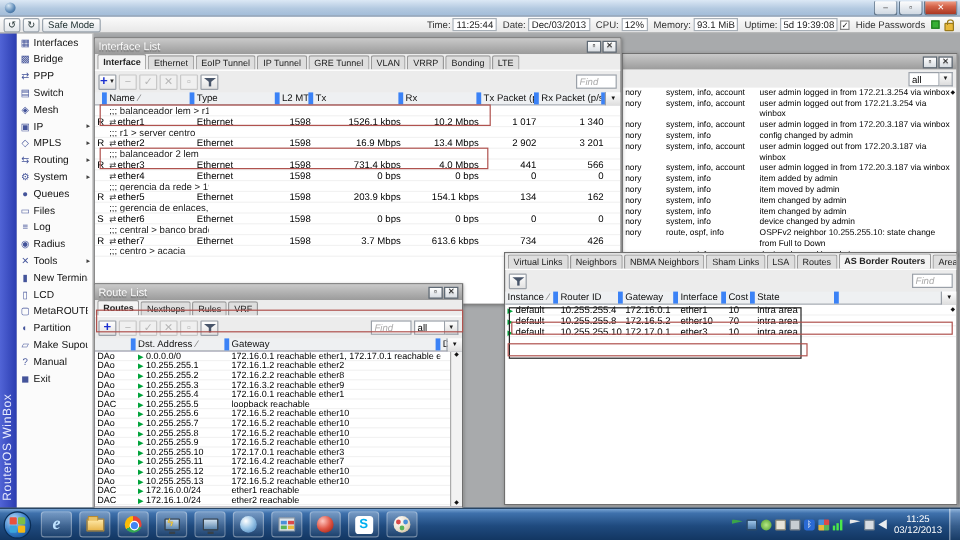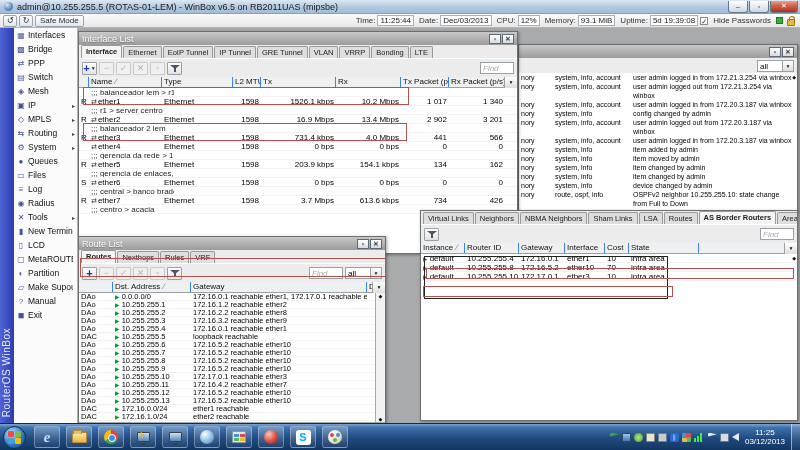--- a/index.html
+++ b/index.html
@@ -56,21 +56,21 @@
   .funnel{width:10px;height:9px;position:relative;}
   .funnel::before{content:"";position:absolute;left:0;top:1px;border-left:5px solid transparent;border-right:5px solid transparent;border-top:4px solid #48556a;}
   .funnel::after{content:"";position:absolute;left:4.5px;top:4px;width:1.5px;height:4px;background:#48556a;}
   input.find{width:34px;height:12px;border:1px solid #9aa0a8;font-size:8px;background:#fff;padding:0 2px;font-family:inherit;}
   input.find::placeholder{color:#aaa;font-style:italic;}
   .sp{margin-left:auto;}
   .dd{display:flex;align-items:flex-start;}
   .dd-text{border:1px solid #9aa0a8;background:#fff;height:12px;line-height:11px;font-size:8px;padding:0 2px;min-width:26px;}
   .dd-btn{width:11px;height:12px;border:1px solid #9aa0a8;border-left:none;background:linear-gradient(#fff,#dcdcdc);font-size:5px;text-align:center;line-height:11px;color:#222;}
   .thead{display:flex;background:#eef0f2;border-bottom:1px solid #9aa0a8;font-size:8px;color:#111;flex:0 0 auto;height:11px;line-height:10px;position:relative;}
-  .th{border-right:1px solid #3b82f6;padding:0 2px;white-space:nowrap;overflow:hidden;display:flex;flex:0 0 auto;}
+  .th{border-right:4px solid #3b82f6;padding:0 2px;white-space:nowrap;overflow:hidden;display:flex;flex:0 0 auto;}
   .sort{color:#777;margin-left:3px;}
   .colsel{position:absolute;right:0;top:0;width:13px;height:11px;border-left:1px solid #9aa0a8;background:linear-gradient(#fff,#ddd);font-size:5px;text-align:center;line-height:10px;}
   .rows{background:#fff;overflow:hidden;position:relative;flex:1;}
   .trow{display:flex;font-size:8px;line-height:9px;height:9px;color:#000;white-space:nowrap;border-bottom:1px solid #f2f2f2;}
   .c{padding:0 2px;overflow:hidden;flex:0 0 auto;}
   .num{text-align:right;}
   .flagicon{color:var(--green);font-size:6px;margin-right:2px;}
   .porticon{color:#333;font-size:7px;margin-right:1px;}
   
   .c-flag{width:10px;} .c-name{width:73px;} .c-type{width:71px;} .c-mtu{width:28px;} .c-tx{width:75px;} .c-rx{width:65px;} .c-txp{width:48px;} .c-rxp{width:56px;}
@@ -139,21 +139,20 @@
   .clock{color:#fff;font-size:8px;text-align:center;line-height:9px;padding:0 6px;white-space:nowrap;}
   .show-desktop{width:9px;height:27px;border-left:1px solid rgba(255,255,255,.5);background:linear-gradient(rgba(255,255,255,.2),rgba(255,255,255,.02));flex:0 0 auto;}
 </style>
 </head>
 <body>
 
 <div class="screen">
 
   <div class="titlebar">
     <span class="app-icon"></span>
-    <span>admin@10.255.255.5 (ROTAS-01-LEM) - WinBox v6.5 on RB2011UAS (mipsbe)</span>
     <span class="win-controls">
       <span class="wc">–</span>
       <span class="wc">▫</span>
       <span class="wc close">✕</span>
     </span>
   </div>
 
   <div class="topbar">
     <span class="tb-btn sq">↺</span>
     <span class="tb-btn sq">↻</span>

